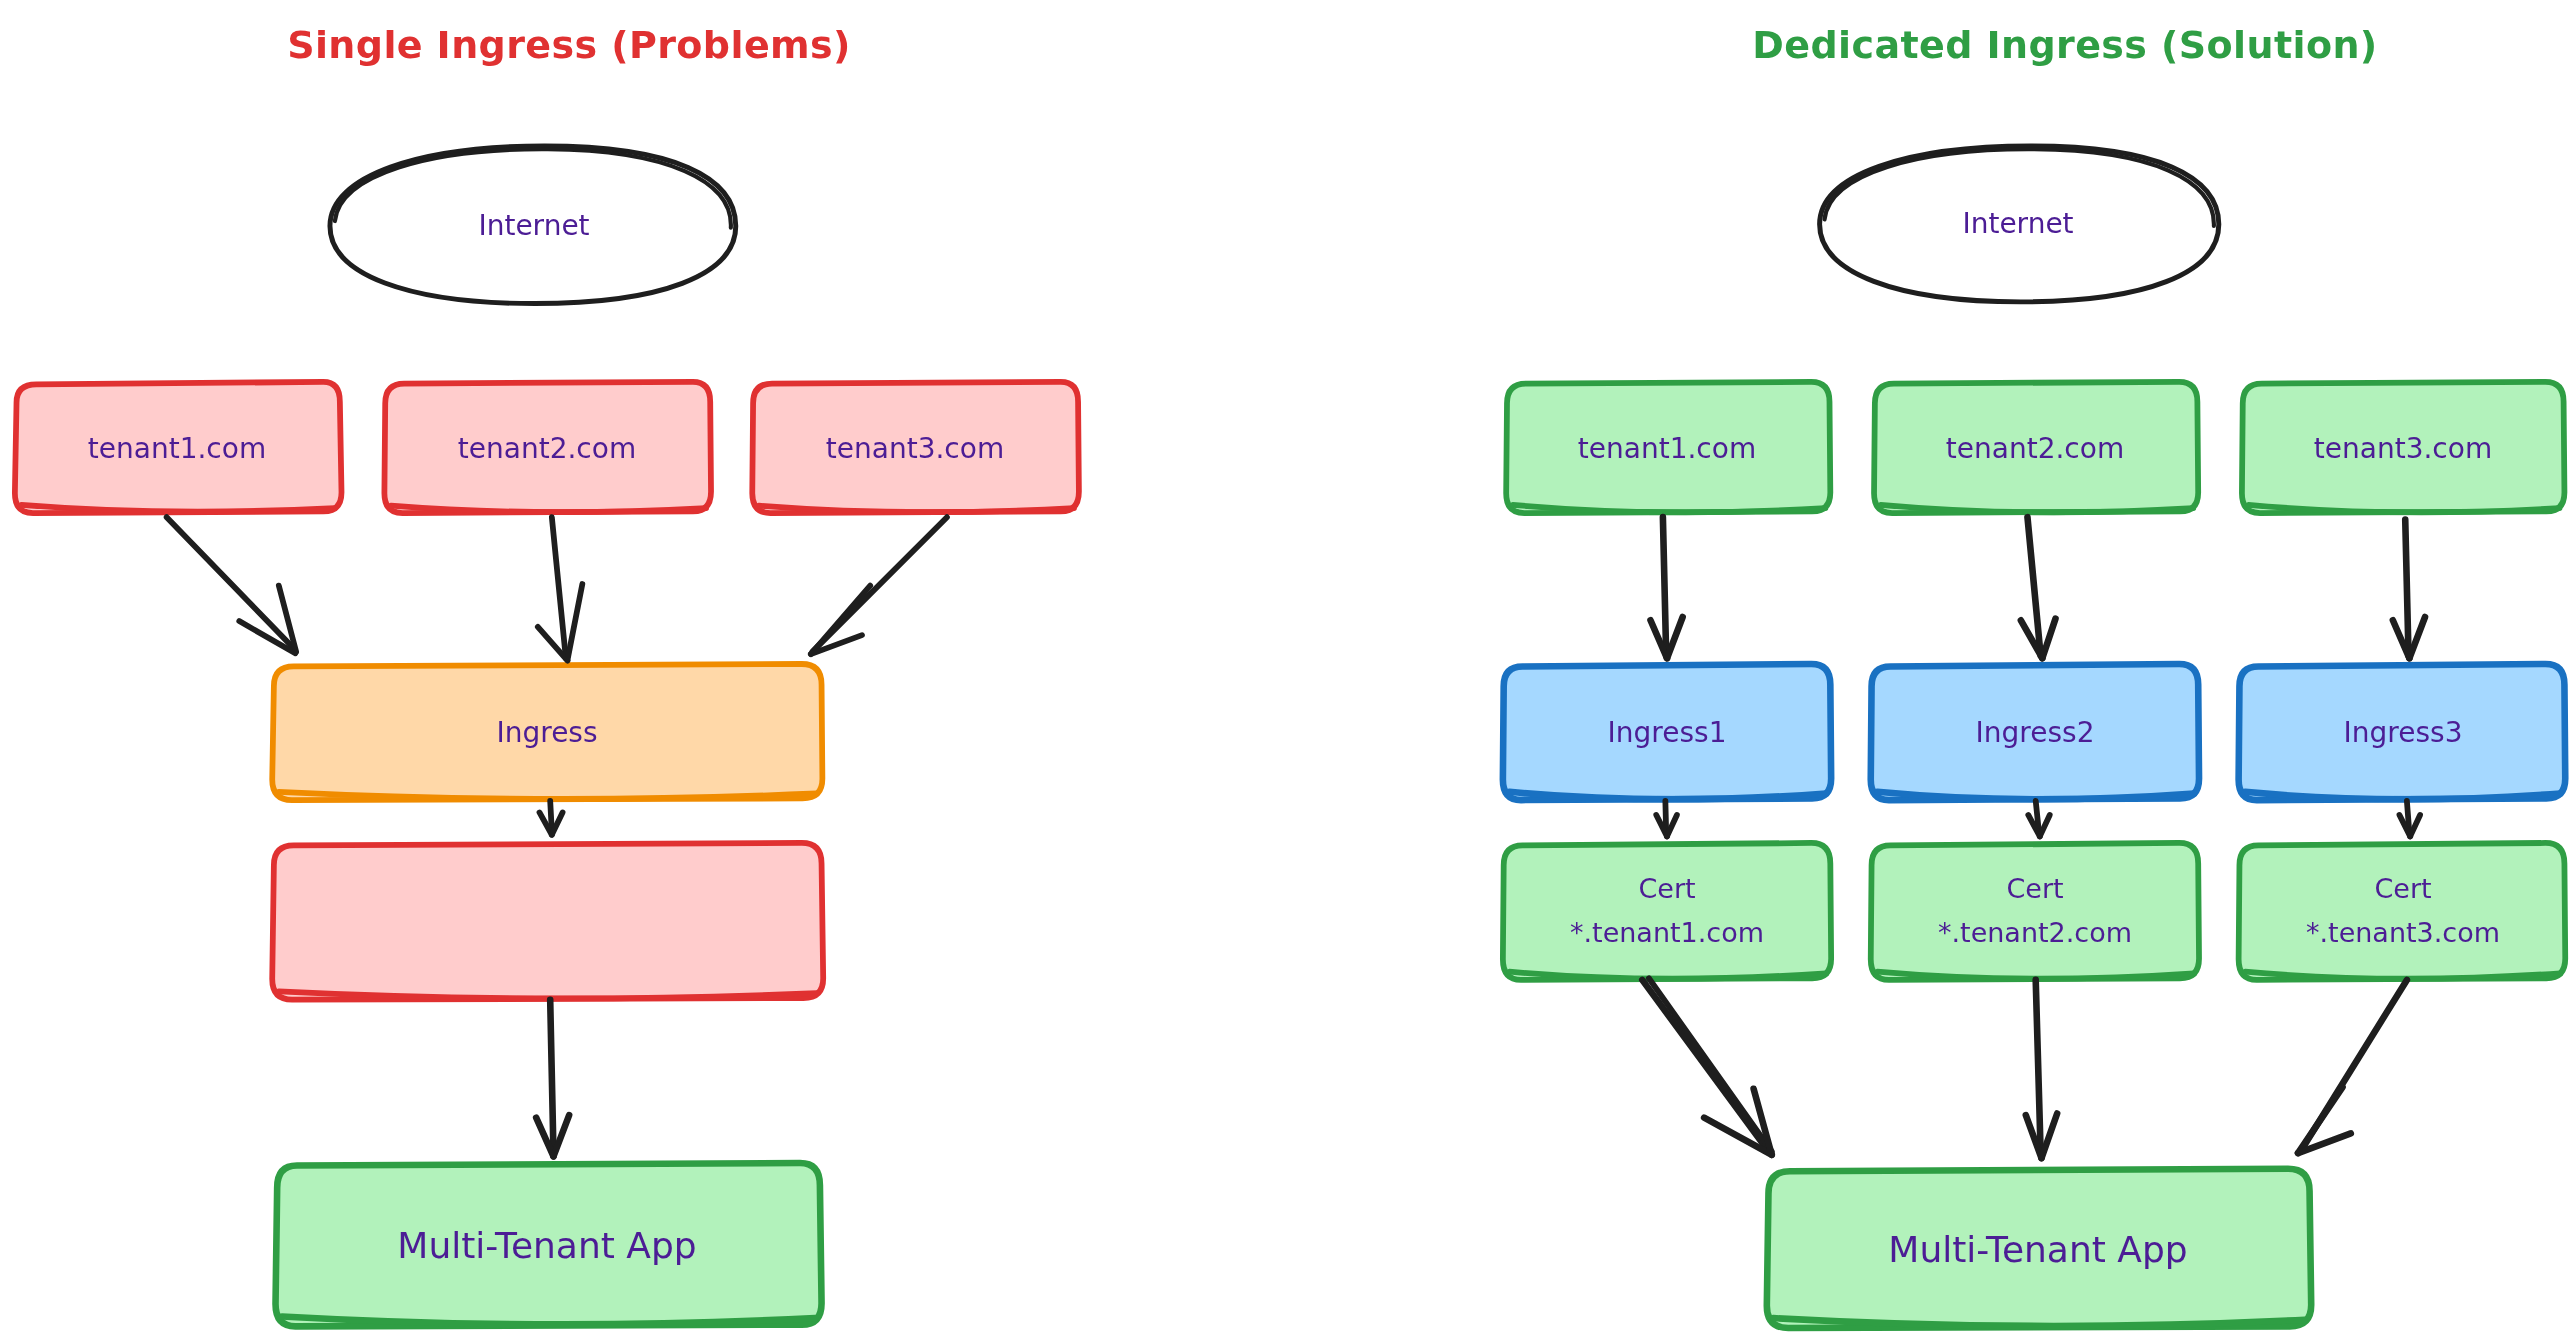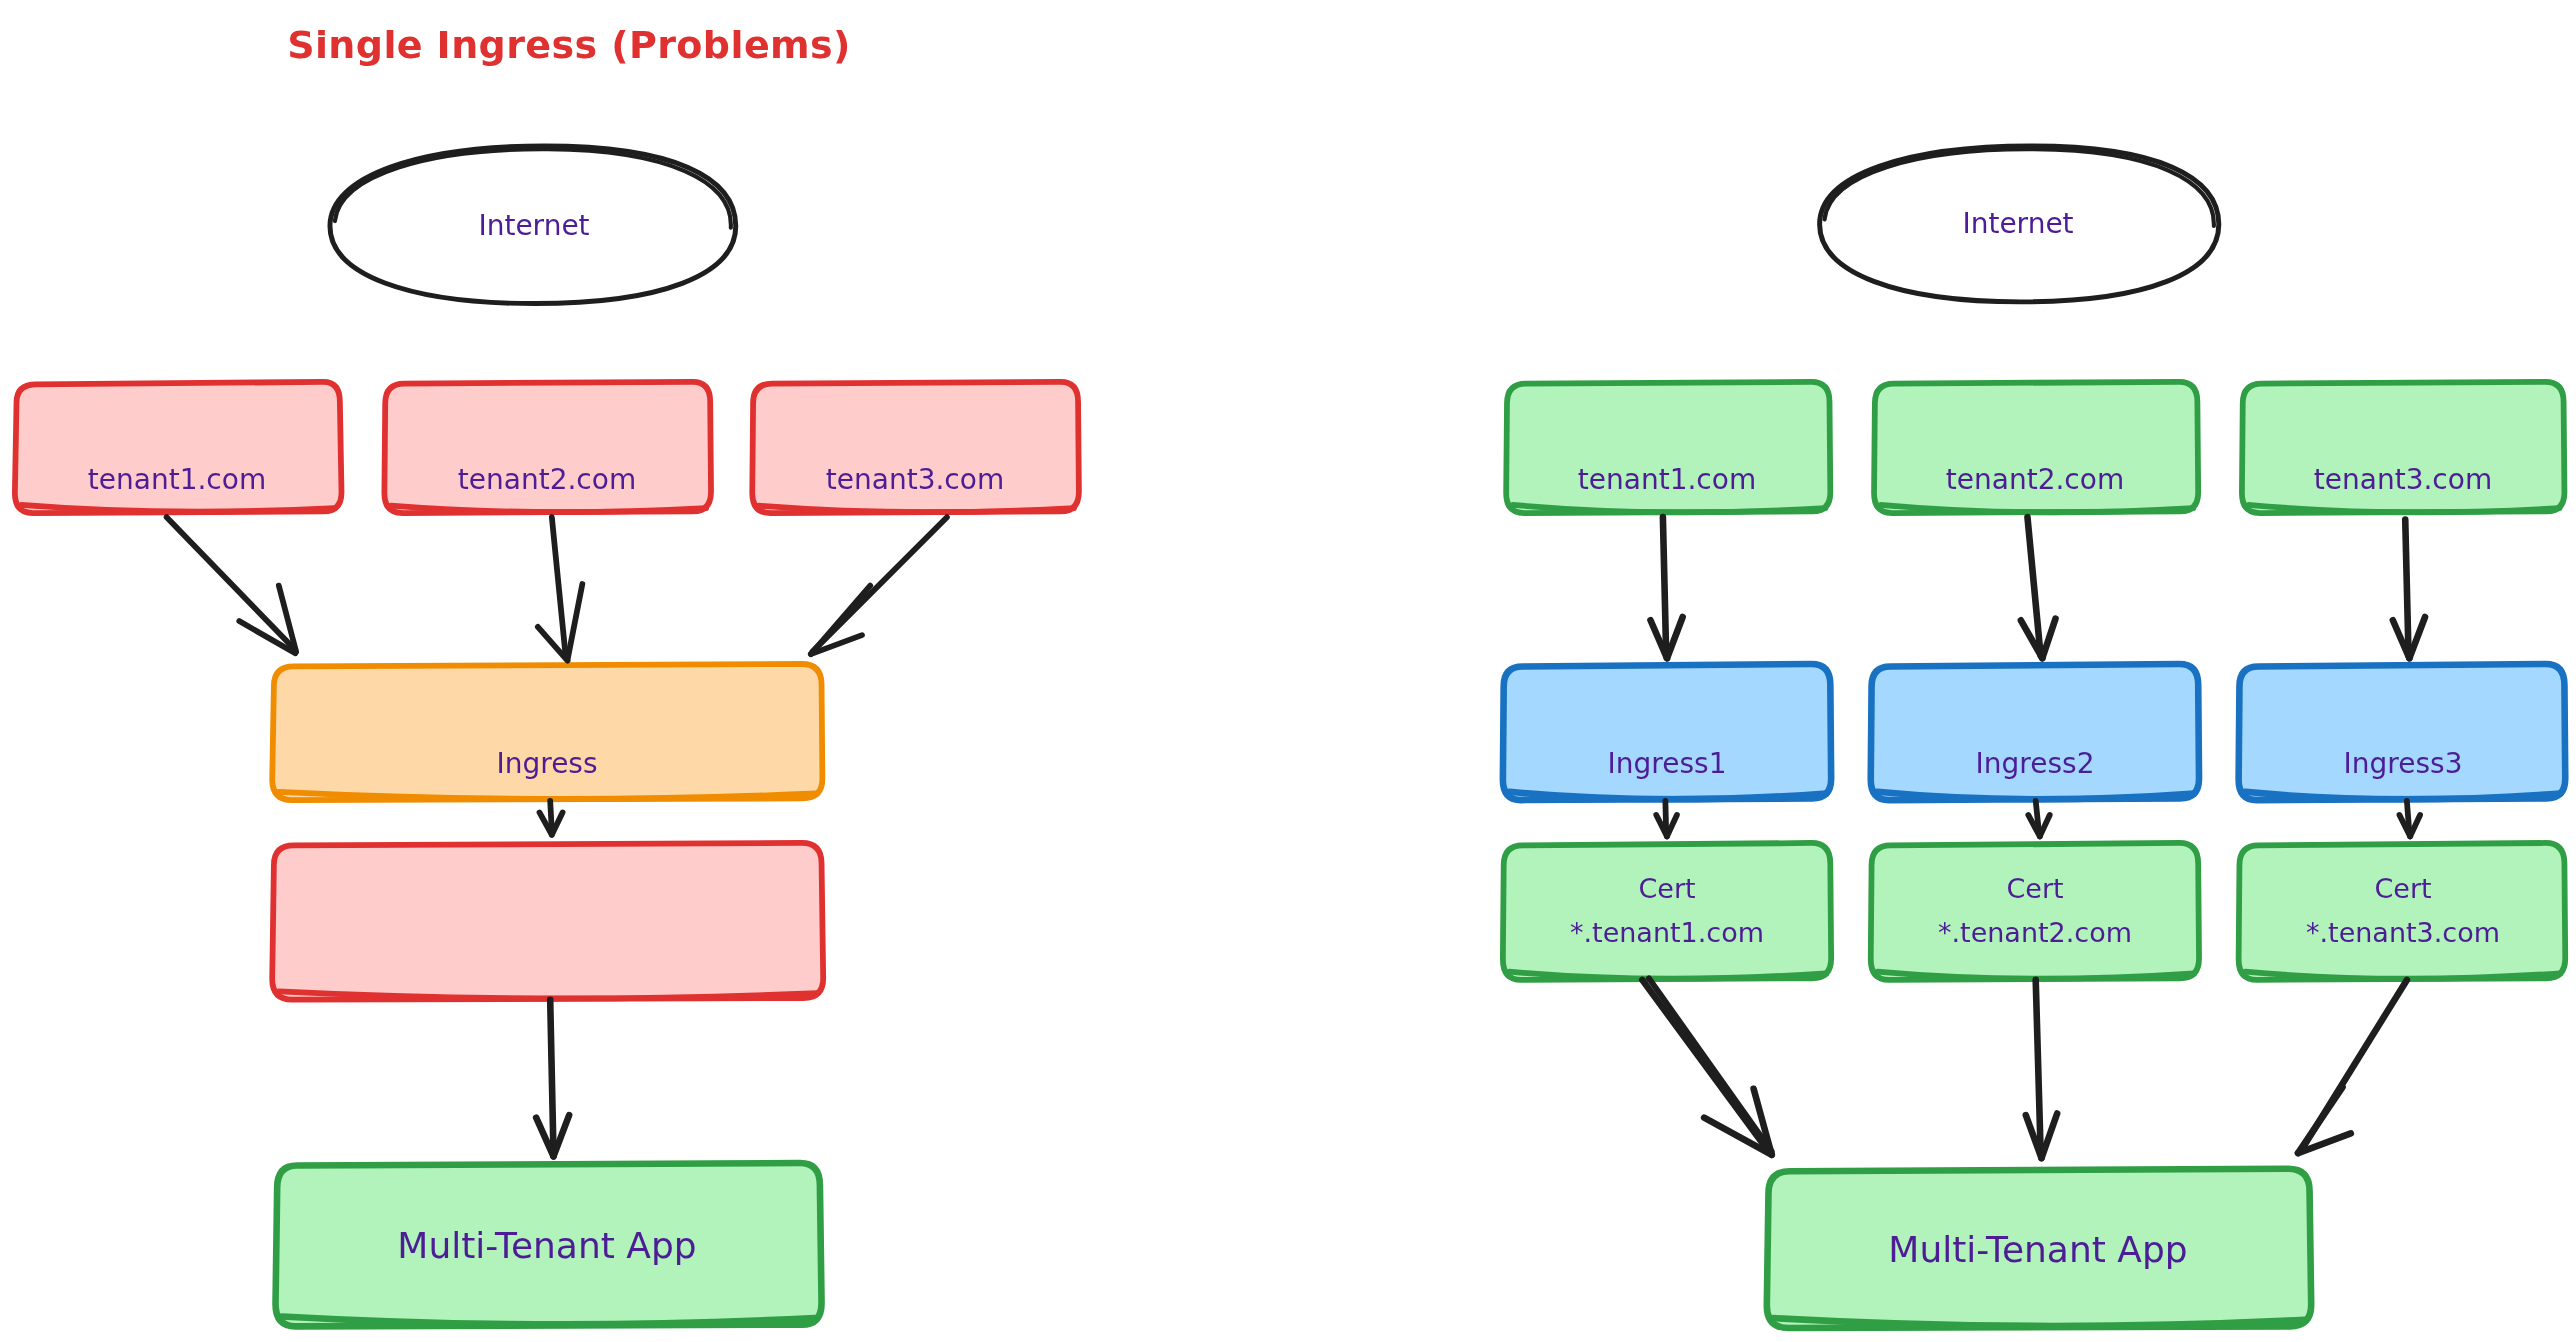--- a/index.html
+++ b/index.html
@@ -37,21 +37,21 @@
   .node-label {
     position: absolute;
     transform: translate(-50%, -50%);
     text-align: center;
     color: #4c1d95;
     font-family: "DejaVu Sans", sans-serif;
     white-space: nowrap;
     line-height: 1.32;
     pointer-events: none;
   }
-  .lbl-main   { font-size: 28px; margin-top: 31px; }
+  .lbl-main   { font-size: 28px; }
   .lbl-ellipse{ font-size: 28px; }
   .lbl-big    { font-size: 30px; }
   .lbl-sub    { font-size: 25.6px; }
   .lbl-cert1  { font-size: 27px; }
   .lbl-cert2  { font-size: 27px; }
   .lbl-app    { font-size: 36px; text-align: right; }
 </style>
 </head>
 <body>
 
@@ -236,20 +236,21 @@
     </g>
     <g>
       <path d="M 2918 1188 L 2789 1396" fill="none" stroke="#1e1e1e" stroke-width="8" stroke-linecap="round"></path>
       <path d="M 2840 1318 L 2786 1398" fill="none" stroke="#1e1e1e" stroke-width="8" stroke-linecap="round"></path>
       <path d="M 2850 1374 L 2786 1398" fill="none" stroke="#1e1e1e" stroke-width="8" stroke-linecap="round"></path>
     </g>
 
   </svg>
 
   <div class="panel-title" style="left:569px; top:23px; color:#e03131;">Single Ingress (Problems)</div>
+  <div class="panel-title" style="left:2065px; top:23px; color:#2f9e44;">Dedicated Ingress (Solution)</div>
 
   <div class="node-label lbl-ellipse" style="left:534px; top:226px;">Internet</div>
   <div class="node-label lbl-main" style="left:177px; top:449px;">tenant1.com</div>
   <div class="node-label lbl-main" style="left:547px; top:449px;">tenant2.com</div>
   <div class="node-label lbl-main" style="left:915px; top:449px;">tenant3.com</div>
   <div class="node-label lbl-main" style="left:547px; top:733px;">Ingress</div>
 
 
   <div class="node-label lbl-app" style="left:547px; top:1246px;">Multi-Tenant App</div>
 

